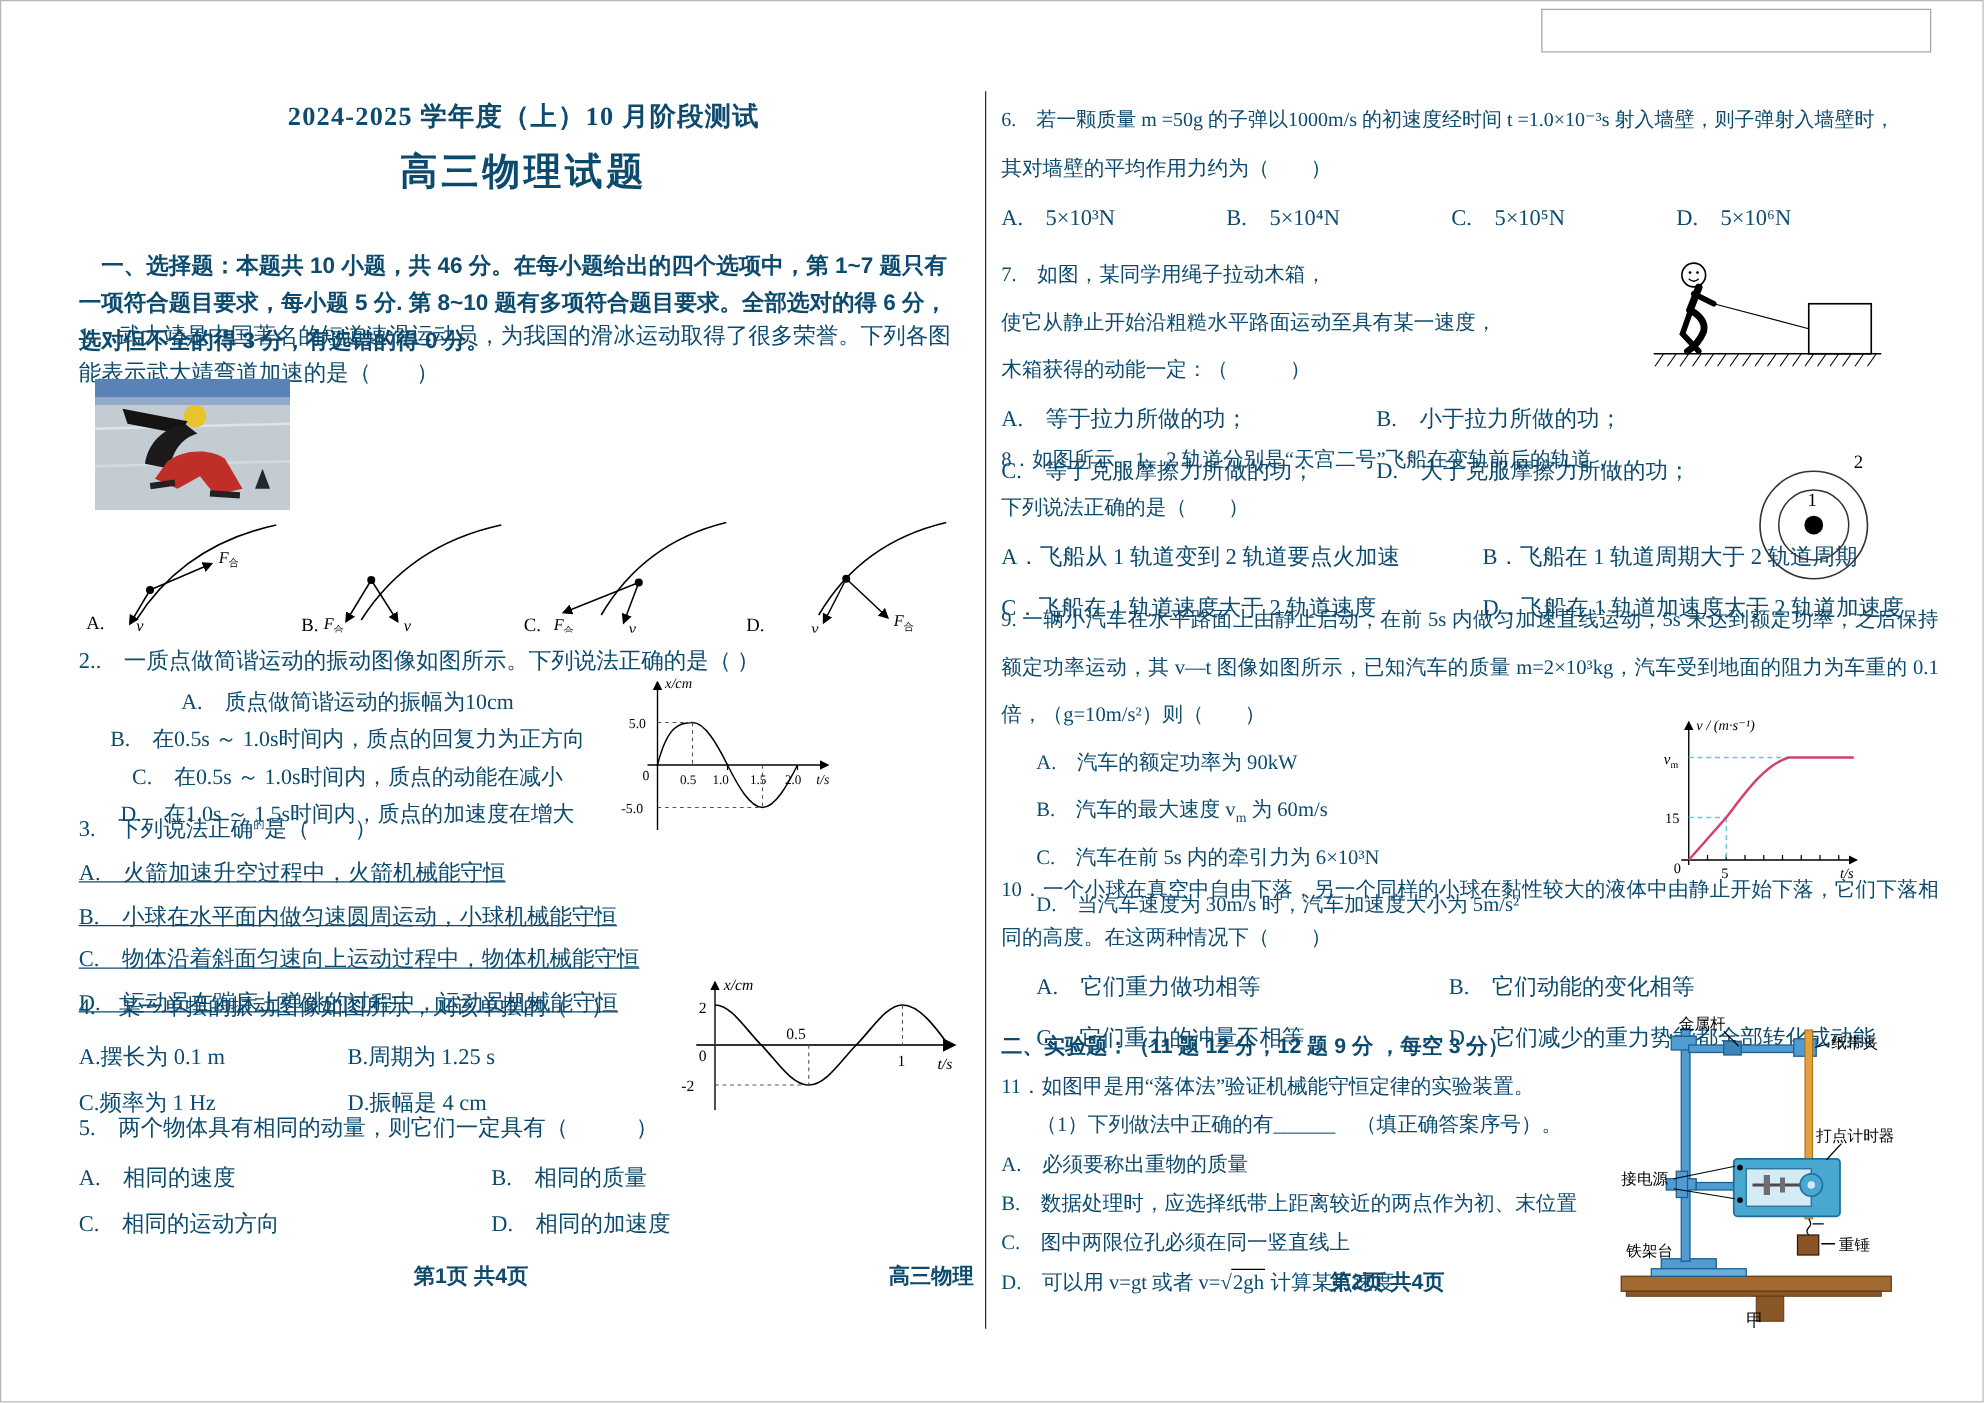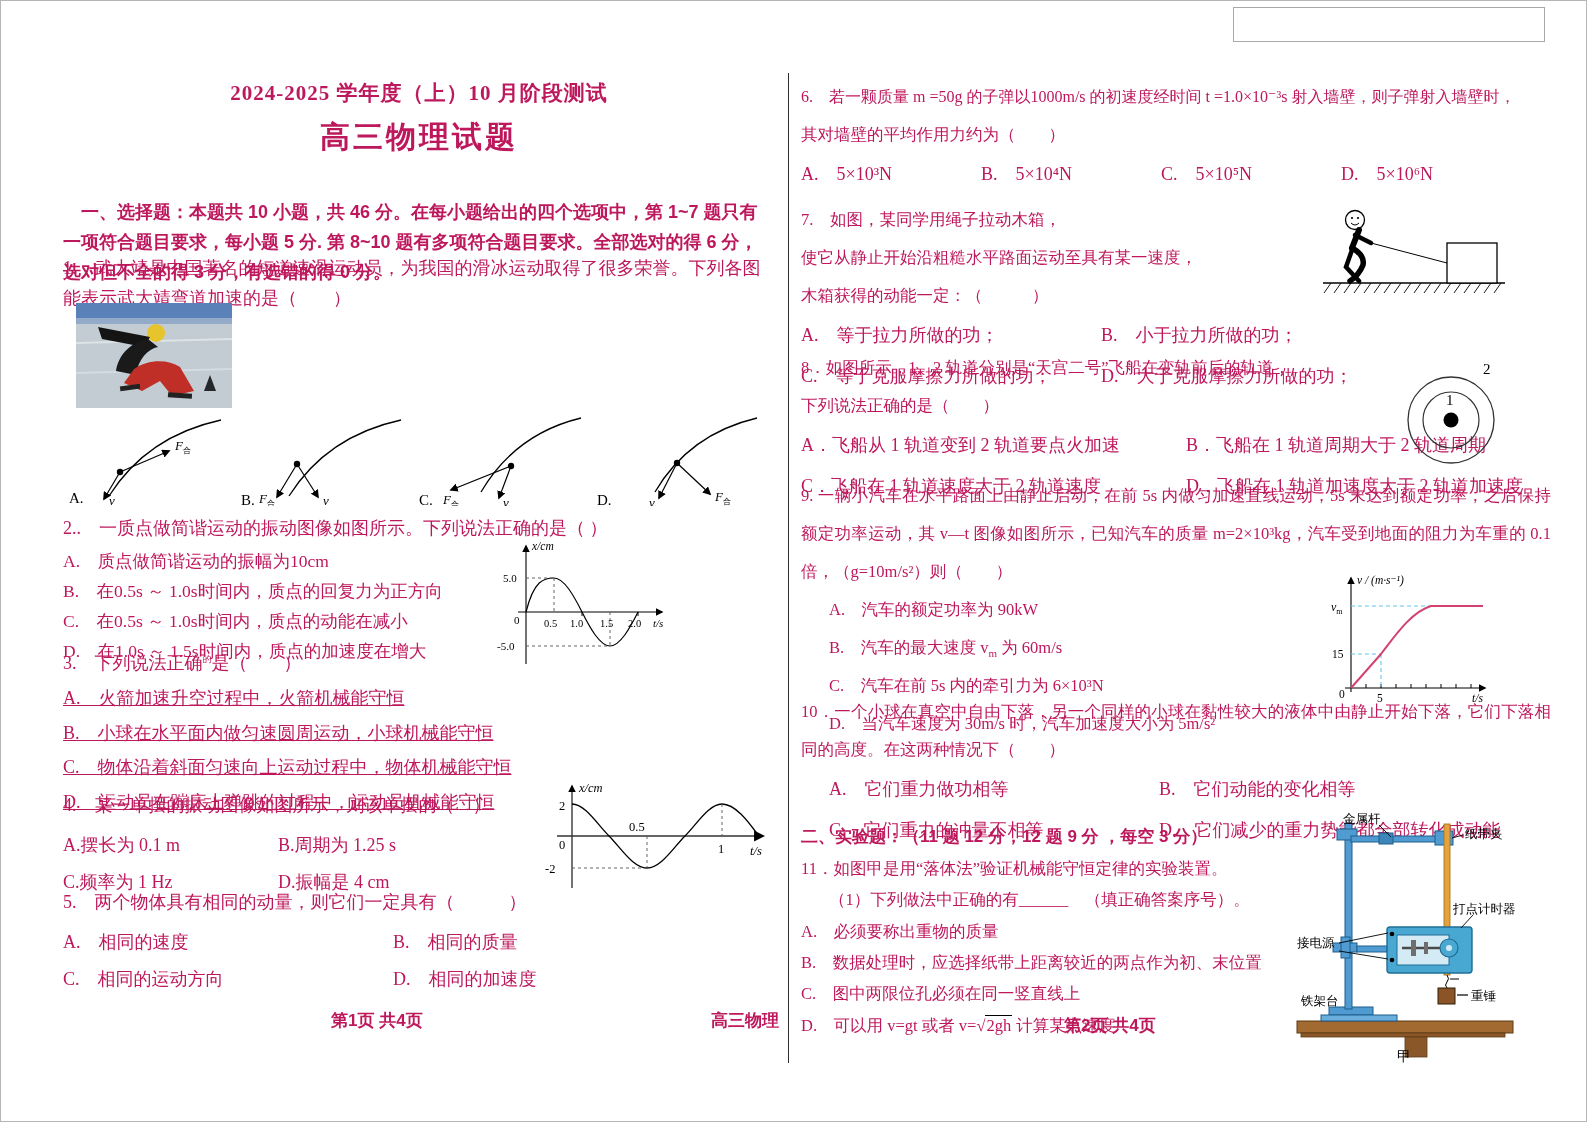--- a/index.html
+++ b/index.html
@@ -1,28 +1,28 @@
 <!DOCTYPE html>
 <html><head>
 <meta charset="utf-8">
 <style>
   html,body{margin:0;padding:0;background:#e8e8e8;}
   .page{position:relative;width:1587px;height:1122px;background:#fff;margin:0 auto;
-        font-family:"Liberation Serif","DejaVu Serif",serif;color:#be185d;
+        font-family:"Liberation Serif","DejaVu Serif",serif;color:#0c4a6e;
         border:1px solid #b5b5b5;box-sizing:border-box;overflow:hidden;}
   .col{position:absolute;top:76px;}
   .cl{left:62px;width:712px;}
   .cr{left:800px;width:750px;}
   .blk{position:absolute;left:0;width:100%;}
   .t1{font-size:21px;font-weight:bold;text-align:center;letter-spacing:1px;}
   .t2{font-size:30px;font-weight:bold;text-align:center;letter-spacing:3px;}
   .sec{font-weight:bold;font-size:18px;line-height:1.68;font-family:"Liberation Sans","DejaVu Sans",sans-serif;}
   p{margin:0;}
   .cl p.qt{font-size:18px;line-height:1.68;}
-  .q2o p{font-size:17.5px;line-height:1.2;margin-bottom:9px;}
+  .q2o p{font-size:17.5px;line-height:1.2;margin-bottom:9px;text-align:center;}
   .q3o p{font-size:18px;line-height:1.2;margin-bottom:13px;text-decoration:underline;}
   .row{display:flex;font-size:18px;margin-top:13px;}
   .row span:first-child{width:330px;flex:none;}
   .rowsm span:first-child{width:215px;flex:none;}
   .cr p{font-size:16.5px;line-height:2.3;white-space:nowrap;}
   .cr p.wrap{white-space:normal;text-align:justify;}
   .cr .optrow{display:flex;font-size:18px;line-height:2.3;white-space:nowrap;}
   .cr .optrow span:first-child{width:300px;flex:none;}
   .cr .optrow.wide span:first-child{width:385px;flex:none;}
   .cr .optrow.q6r span{width:180px;flex:none;}

